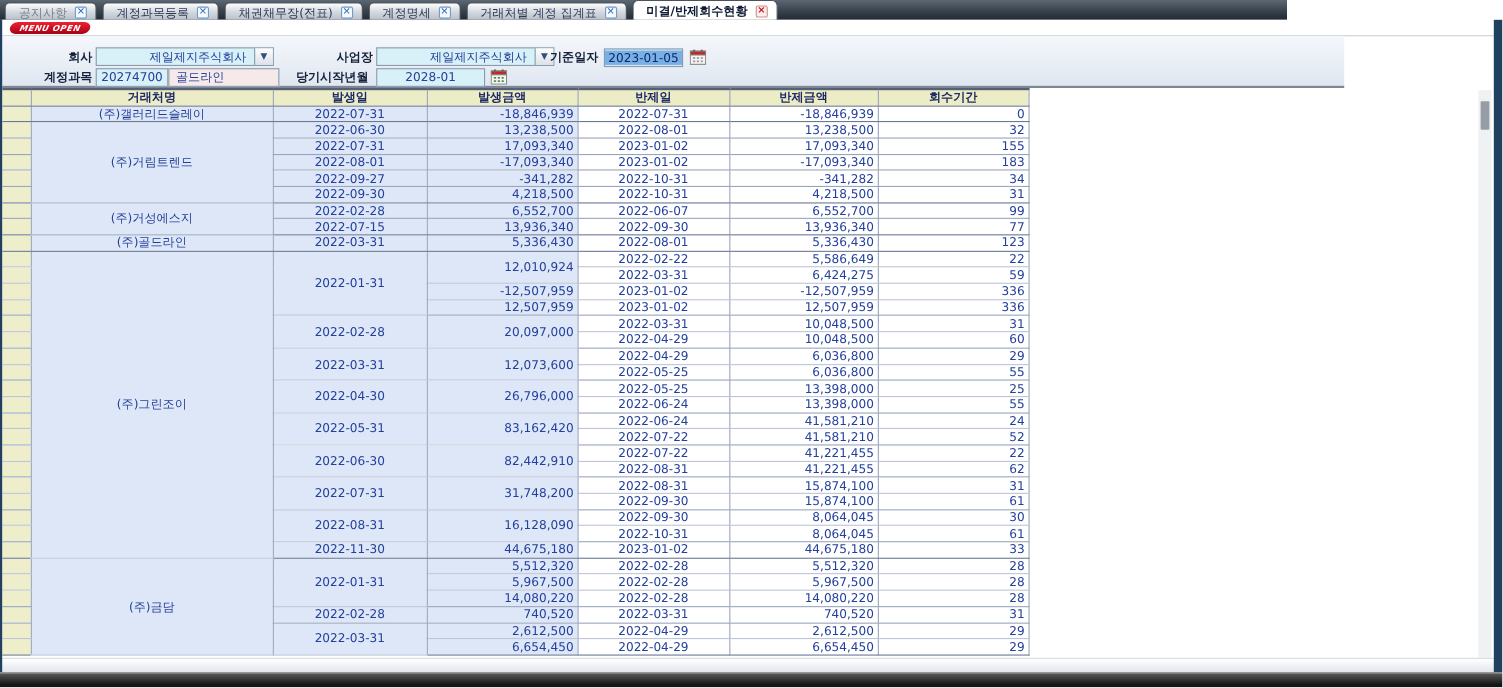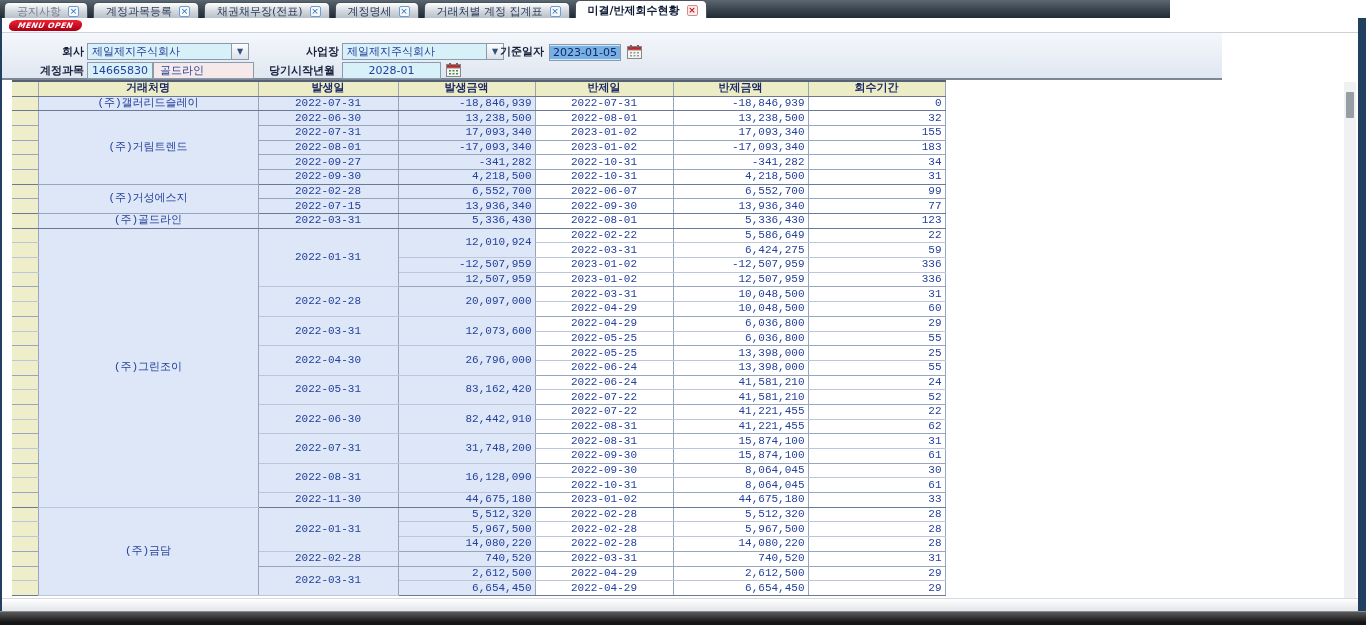--- a/index.html
+++ b/index.html
@@ -32,35 +32,35 @@
   .menu-open{position:absolute;left:7px;top:2px;height:11px;padding:0 9px;
     background:linear-gradient(#ee2233,#a80016);border-radius:7px/6px;transform:skewX(-12deg);
     color:#fff;font-size:7.5px;font-weight:bold;font-style:italic;line-height:11px;letter-spacing:.5px;}
 
   
   .filters{position:absolute;left:2px;top:33px;width:1220px;height:47px;
     background:linear-gradient(#f4f7fb,#e0e7f1);border-bottom:2px solid #7c8796;}
   .flabel{position:absolute;font-size:11px;font-weight:bold;color:#15203a;text-align:right;line-height:17px;}
   .fbox{position:absolute;height:17px;border:1px solid #8b9aad;font-size:11px;color:var(--navy);
     line-height:15px;background:#d8f0f8;}
-  .selectbox{display:flex;align-items:flex-start;}
+  .selectbox{display:flex;align-items:flex-start;padding-left:44px;}
   .selectbox .val{flex:1;padding-left:4px;overflow:hidden;white-space:nowrap;}
   .selectbox .arrow-btn{width:17px;height:15px;border-left:1px solid #8b9aad;
     background:linear-gradient(#fdfdfd,#dce2ea);display:flex;align-items:center;justify-content:center;
     font-size:8px;color:#33507c;}
   .datefield{text-align:center;background:#cfe9f8;}
   .datefield .hl{background:#79b0e4;color:#0d2a6e;padding:0 3px;}
   .codefield{text-align:center;background:#d8f0f8;}
   .pinkfield{padding-left:6px;background:#f6e9e9;}
   .centerfield{text-align:center;background:#d8f0f8;}
   .calicon{position:absolute;width:15px;height:14px;}
 
   
   .gridwrap{position:absolute;left:2px;top:80px;width:1356px;height:518px;background:#fff;overflow:hidden;}
-  table.grid{border-collapse:collapse;table-layout:fixed;margin-left:10px;font-family:Liberation Mono, monospace;}
+  table.grid{border-collapse:collapse;table-layout:fixed;margin-left:0;}
   table.grid th{height:15px;background:var(--hdr-bg);color:#1c2a66;font-size:11px;font-weight:bold;
     border-top:2px solid #566174;border-right:1px solid #9aa4b4;border-bottom:1px solid #6b7890;
     text-align:center;line-height:13px;}
   table.grid td{height:14.7px;font-size:11px;color:var(--navy);line-height:13px;
     border-right:1px solid var(--b-mid);border-bottom:1px solid var(--b-light);
     overflow:hidden;white-space:nowrap;padding:0 3px;}
   td.sel{background:var(--sel-bg);border-bottom:1px solid #aab2c0;}
   td.name{background:var(--occ-bg);text-align:center;padding-left:5px;}
   td.occd{background:var(--occ-bg);text-align:center;}
   td.occa{background:var(--occ-bg);text-align:right;border-right:1px solid var(--b-sep);}
@@ -142,21 +142,21 @@
           <rect x="6.5" y="7" width="2" height="1.5"></rect>
           <rect x="10" y="7" width="2" height="1.5"></rect>
       <rect x="3" y="10" width="2" height="1.5"></rect>
           <rect x="6.5" y="10" width="2" height="1.5"></rect>
           <rect x="10" y="10" width="2" height="1.5"></rect>
         </g>
     </svg>
 
     <span class="flabel" style="left:30px;top:29px;width:52px;">계정과목</span>
     <div class="fbox codefield" style="left:85px;top:29px;width:66px;">
-      <span>14665830</span>
+      <span>20274700</span>
     </div>
     <div class="fbox pinkfield" style="left:151px;top:29px;width:101px;">
       <span>골드라인</span>
     </div>
     <span class="flabel" style="left:258px;top:29px;width:75px;">당기시작년월</span>
     <div class="fbox centerfield" style="left:340px;top:29px;width:99px;">
       <span>2028-01</span>
     </div>
     <svg class="calicon" style="left:444px;top:30px;" viewBox="0 0 15 14">
       <rect x="0.5" y="1.5" width="14" height="12" fill="#f4f4f4" stroke="#888"></rect>

